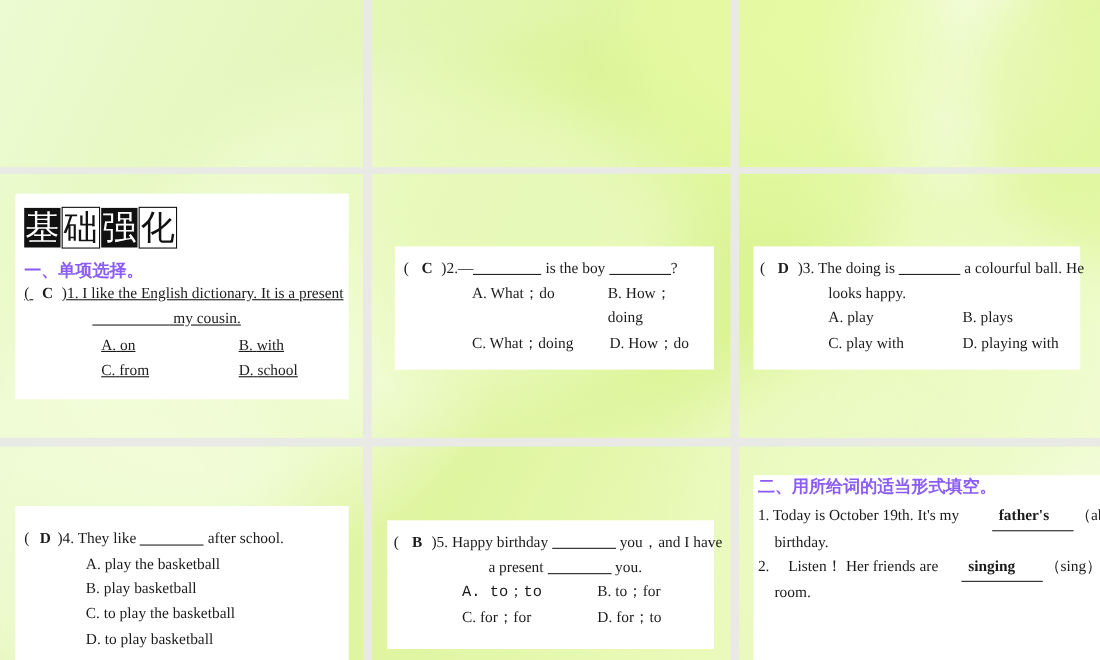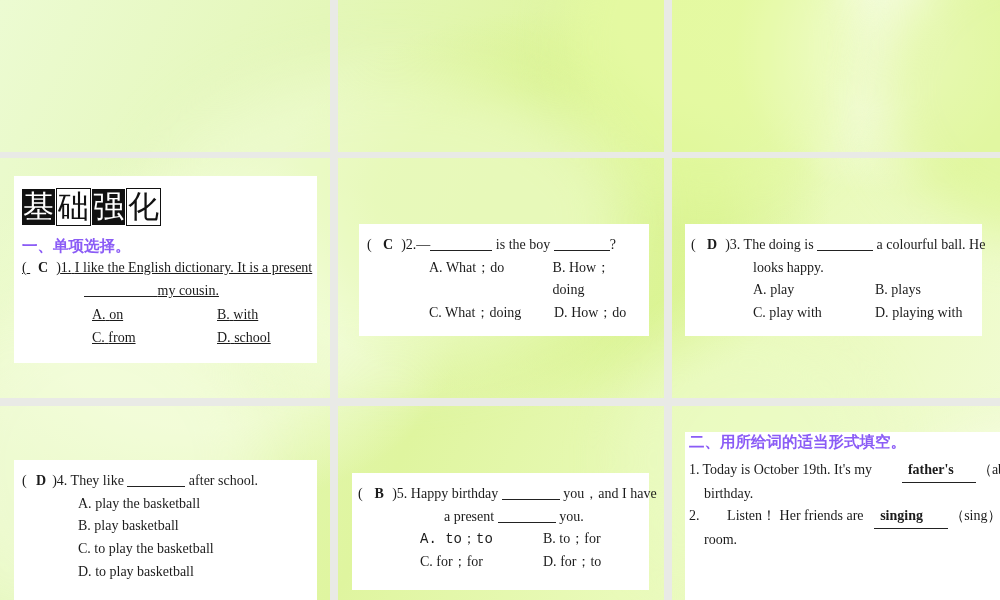--- a/index.html
+++ b/index.html
@@ -193,21 +193,21 @@
           <span>play with</span>
         </div>
         <div>
           <span>D.</span>
           <span>playing with</span>
         </div>
       </div>
     </div>
   </div>
 
-  <div class="card" style="left:14px;top:460px;width:303px;height:140px;padding:10px 8px 0 8px;box-sizing:border-box;">
+  <div class="card" style="left:14px;top:460px;width:303px;height:140px;padding:20px 8px 0 8px;box-sizing:border-box;">
     <div class="q">
       <div class="nowrap">
         <span>(</span>
         <span class="ans" style="display:inline-block;width:22px;text-align:center;">D</span><span>)</span><span>4.</span>
         <span>They like</span>
         <span class="blank" style="width:58px;"></span>
         <span>after school.</span>
       </div>
       <div style="margin-left:56px;">
         <span>A.</span>
@@ -275,21 +275,21 @@
         <span style="flex:1;margin-left:3px;">Today is October 19th. It's my</span>
         <span class="ublank" style="min-width:62px;">father's</span>
         <span style="margin-left:2px;">（about）</span>
       </div>
       <div style="margin-left:15px;">birthday.</div>
     </div>
 
     <div class="q">
       <div class="jline">
         <span>2.</span>
-        <span style="flex:1;margin-left:17px;text-align:center;">Listen！ Her friends are</span>
+        <span style="flex:1;margin-left:17px;">Listen！ Her friends are</span>
         <span class="ublank" style="min-width:62px;">singing</span>
         <span style="margin-left:2px;">（sing）</span>
         <span style="margin-left:4px;">in the</span>
       </div>
       <div style="margin-left:15px;">room.</div>
     </div>
 
   </div>
 
 </div>

